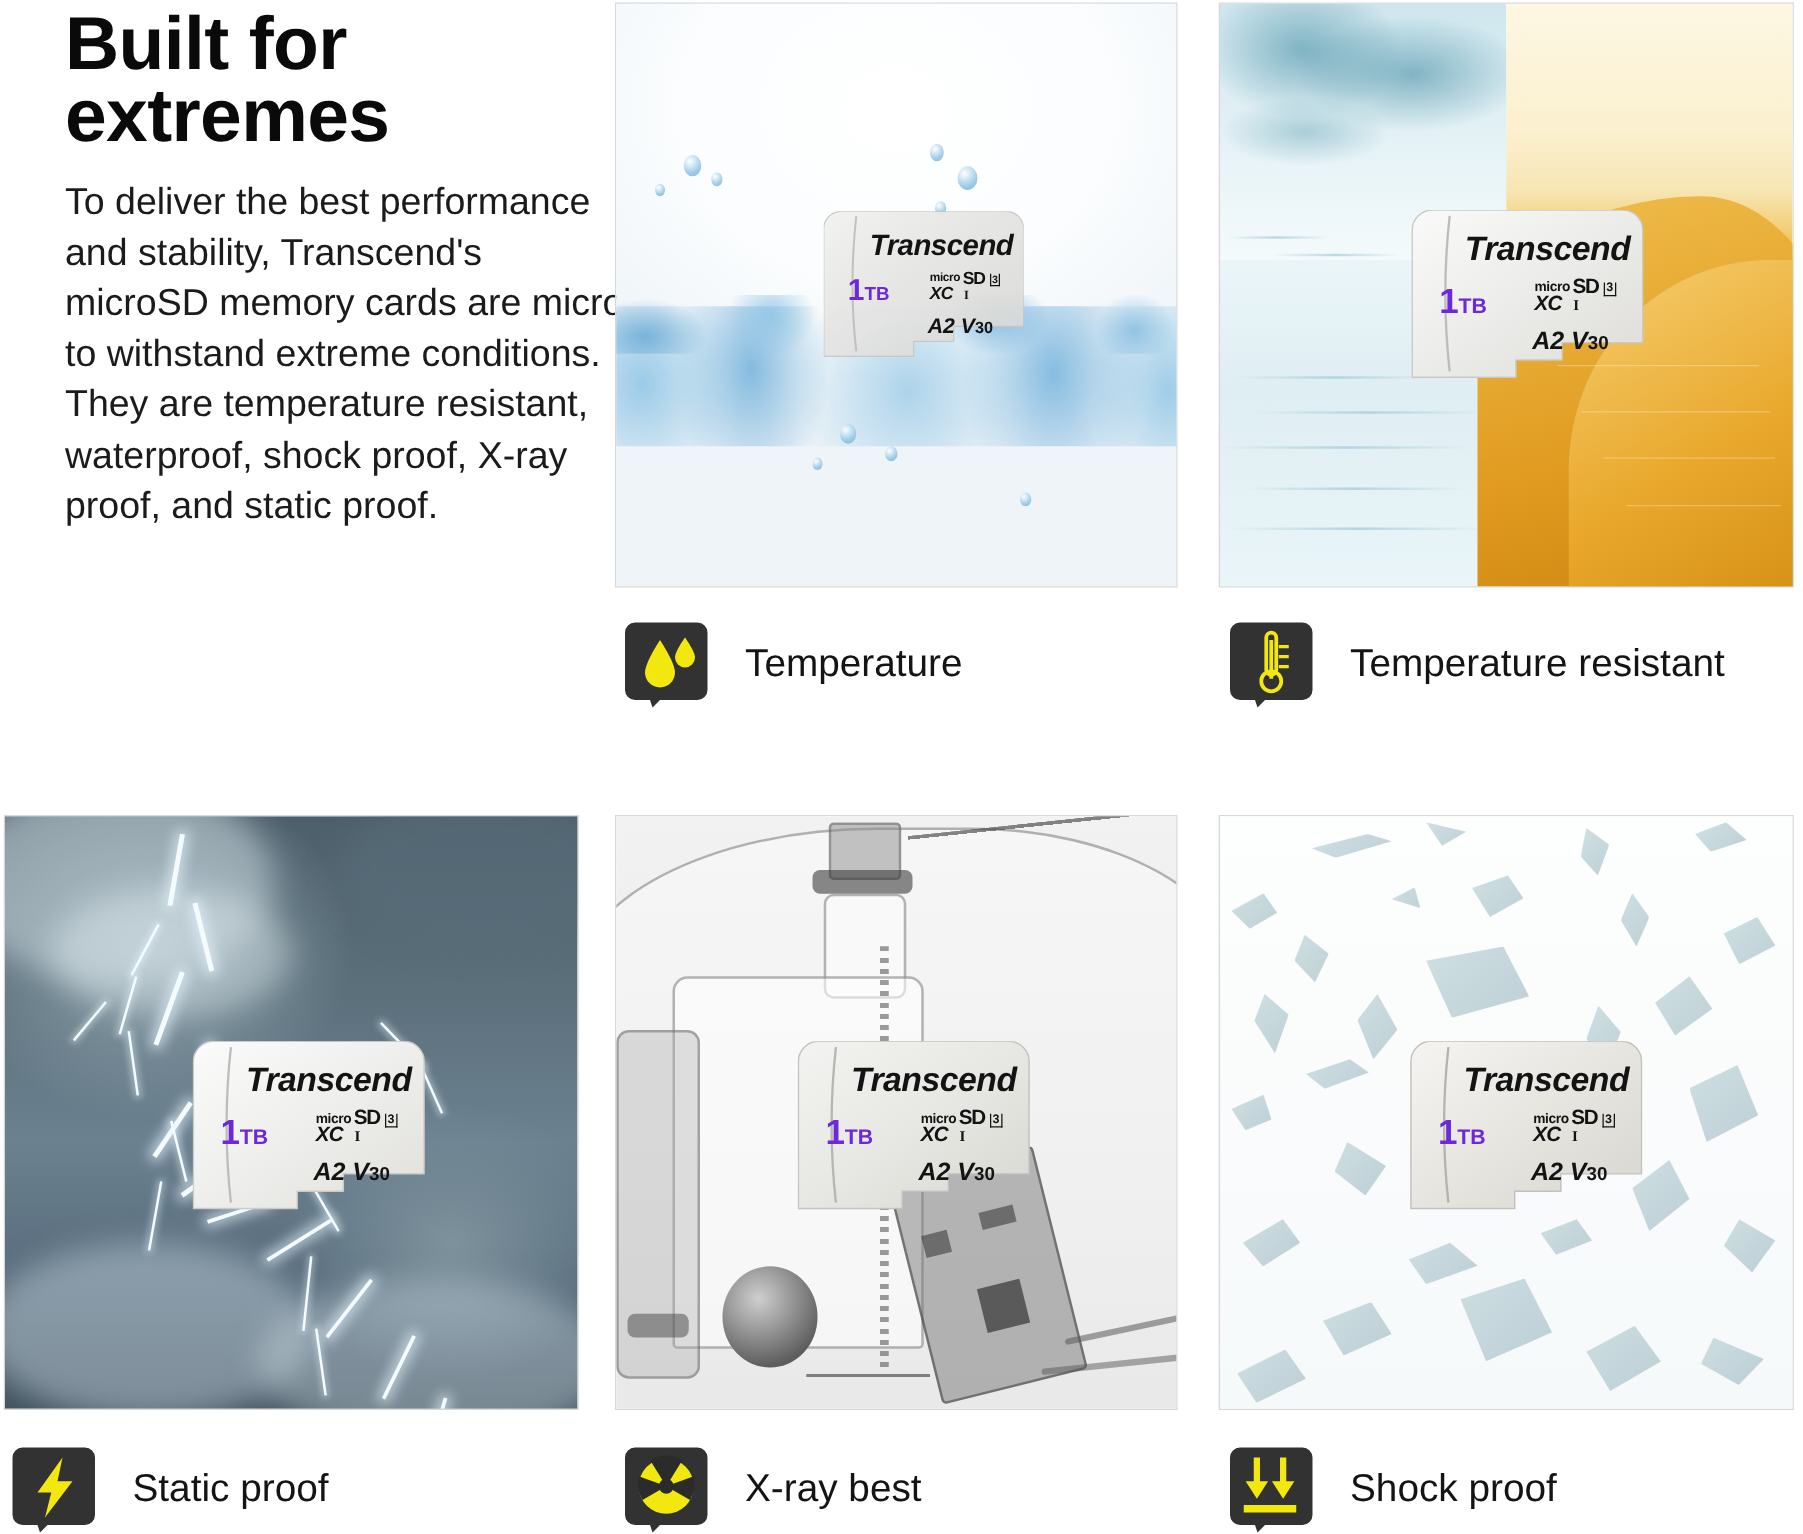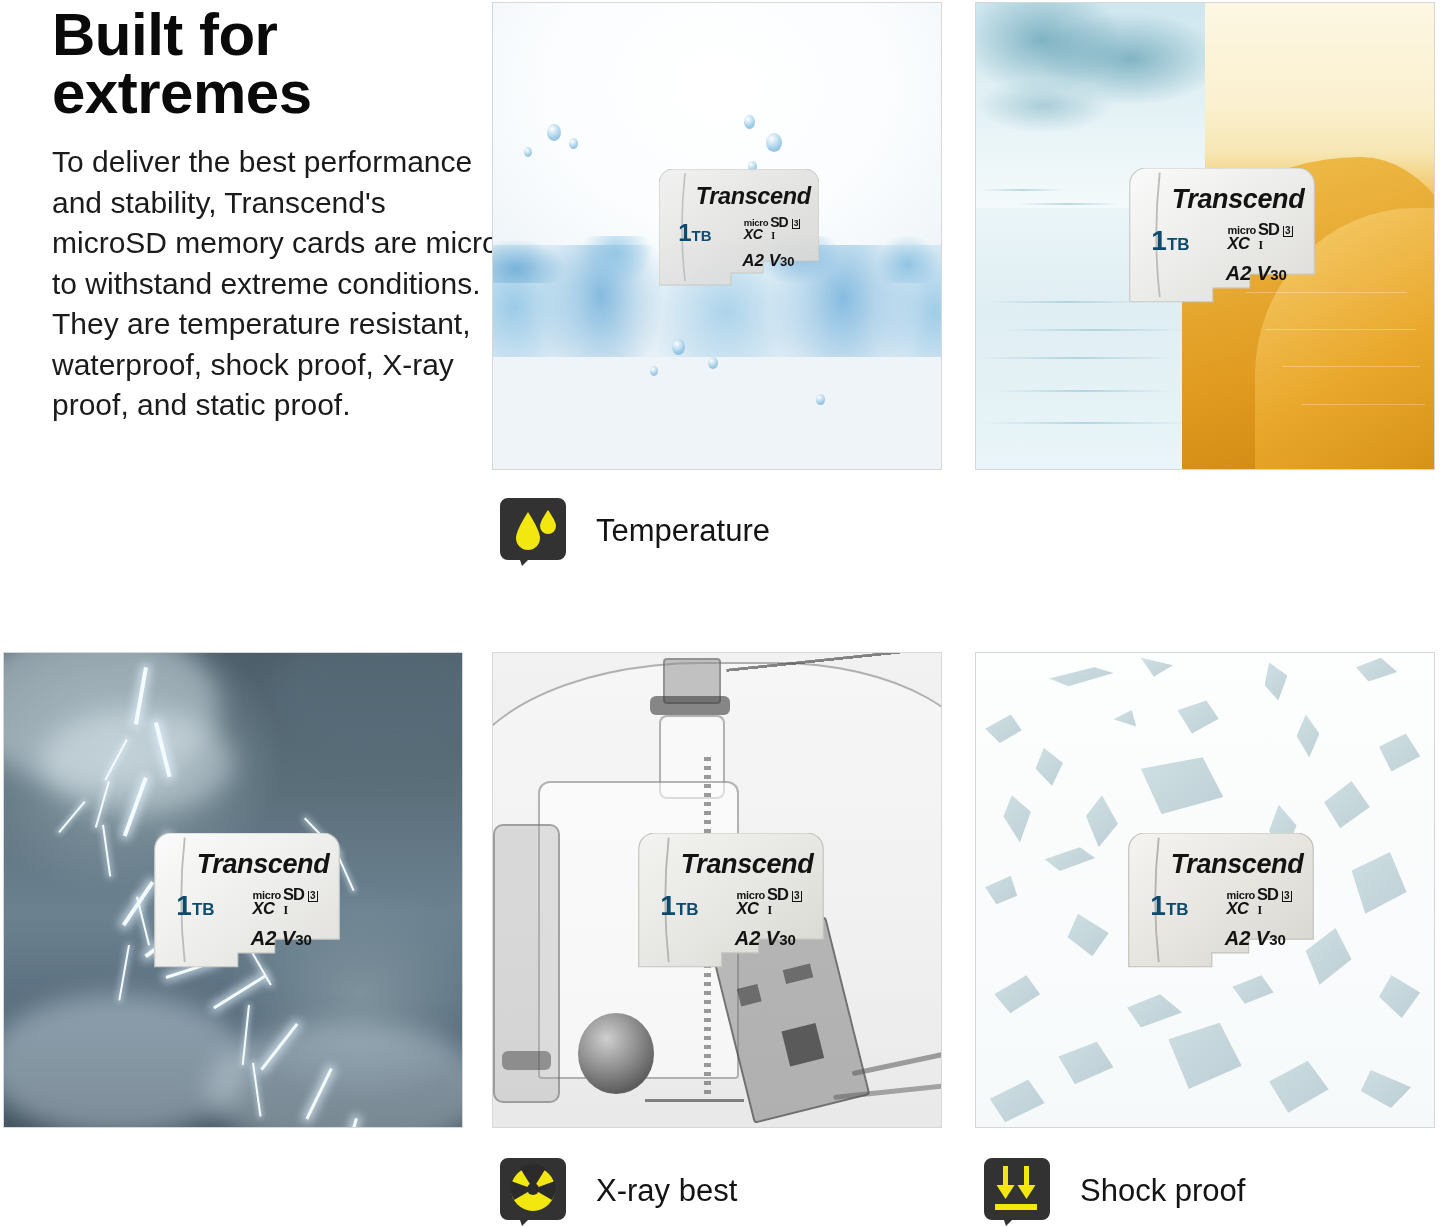--- a/index.html
+++ b/index.html
@@ -260,21 +260,21 @@
     letter-spacing: -0.4px;
     color: #131313;
     white-space: nowrap;
   }
   .c-cap {
     position: absolute;
     left: 12%;
     top: 40%;
     font-size: 24px;
     font-weight: bold;
-    color: #0c4a6e;
+    color: #6d28d9;
     white-space: nowrap;
     text-align: center;
   }
   .c-cap .unit { font-size: 15px; }
   .c-logo {
     position: absolute;
     left: 53%;
     top: 37%;
     width: 44%;
     line-height: 1;
@@ -464,20 +464,34 @@
               <span class="xc">XC</span>
               <span class="one">I</span>
             </div>
           </div>
           <div class="c-speed"><span>A2</span> <span>V</span><span class="sub">30</span></div>
         </div>
       </div>
     </div>
   </div>
 
+  <div class="caption" style="left:982px; top:492px;">
+    <span class="badge">
+      <svg class="body" viewBox="0 0 76 76" aria-hidden="true">
+        <path d="M10 6 H60 A8 8 0 0 1 68 14 V60 A8 8 0 0 1 60 68 H30 L24 74 L22 68 H10 A8 8 0 0 1 2 60 V14 A8 8 0 0 1 10 6 Z" fill="#323232"></path>
+        <rect x="31" y="14" width="8" height="34" rx="4" fill="none" stroke="#f2e810" stroke-width="3"></rect>
+        <circle cx="35" cy="53" r="8" fill="none" stroke="#f2e810" stroke-width="3"></circle>
+        <rect x="33.5" y="20" width="3" height="31" fill="#f2e810"></rect>
+        <rect x="41" y="24" width="8" height="2.6" fill="#f2e810"></rect>
+        <rect x="41" y="32" width="8" height="2.6" fill="#f2e810"></rect>
+        <rect x="41" y="40" width="8" height="2.6" fill="#f2e810"></rect>
+      </svg>
+    </span>
+    <span class="caption-label">Temperature resistant</span>
+  </div>
 
   <div class="panel" style="left:3px; top:652px; width:460px; height:476px;">
     <div class="panel-inner">
       <div class="bg-storm"></div>
       <div class="cloudpuff" style="left:-8%;top:-6%;width:55%;height:34%;background:rgba(196,212,219,.55);"></div>
       <div class="cloudpuff" style="left:8%;top:12%;width:42%;height:22%;background:rgba(222,233,238,.45);"></div>
       <div class="cloudpuff" style="left:58%;top:-4%;width:50%;height:26%;background:rgba(90,110,122,.55);"></div>
       <div class="cloudpuff" style="left:-4%;top:72%;width:58%;height:30%;background:rgba(200,216,223,.45);"></div>
       <div class="cloudpuff" style="left:44%;top:78%;width:62%;height:28%;background:rgba(205,220,227,.4);"></div>
 
@@ -530,20 +544,29 @@
               <span class="xc">XC</span>
               <span class="one">I</span>
             </div>
           </div>
           <div class="c-speed"><span>A2</span> <span>V</span><span class="sub">30</span></div>
         </div>
       </div>
     </div>
   </div>
 
+  <div class="caption" style="left:8px; top:1152px;">
+    <span class="badge">
+      <svg class="body" viewBox="0 0 76 76" aria-hidden="true">
+        <path d="M10 6 H60 A8 8 0 0 1 68 14 V60 A8 8 0 0 1 60 68 H30 L24 74 L22 68 H10 A8 8 0 0 1 2 60 V14 A8 8 0 0 1 10 6 Z" fill="#323232"></path>
+        <path d="M42 14 L22 42 H33 L28 62 L50 33 H38 Z" fill="#f2e810"></path>
+      </svg>
+    </span>
+    <span class="caption-label">Static proof</span>
+  </div>
 
   <div class="panel" style="left:492px; top:652px; width:450px; height:476px;">
     <div class="panel-inner">
       <div class="bg-xray"></div>
 
       <div class="xr" style="left:-8%;top:2%;width:118%;height:104%;border-radius:46% 40% 6% 6%/26% 24% 4% 4%;background:rgba(255,255,255,.35);"></div>
       <div class="zipper" style="left:52%;top:1%;width:46%;height:6px;transform:rotate(-6deg);"></div>
 
       <div class="xr" style="left:38%;top:1%;width:12%;height:9%;border-radius:4px;background:rgba(140,140,140,.5);"></div>
       <div class="xr-soft" style="left:35%;top:9%;width:18%;height:4%;background:rgba(60,60,60,.6);"></div>

